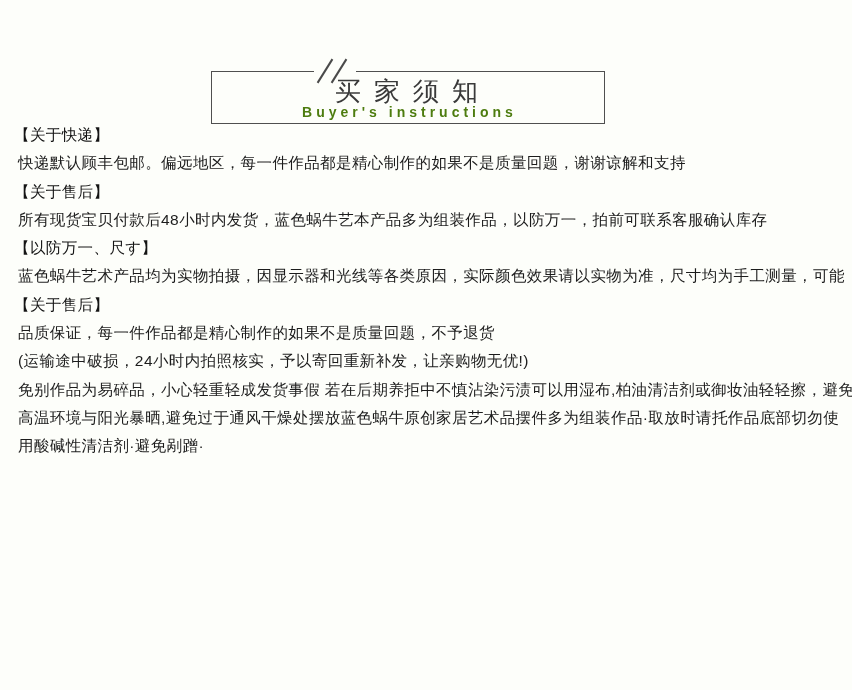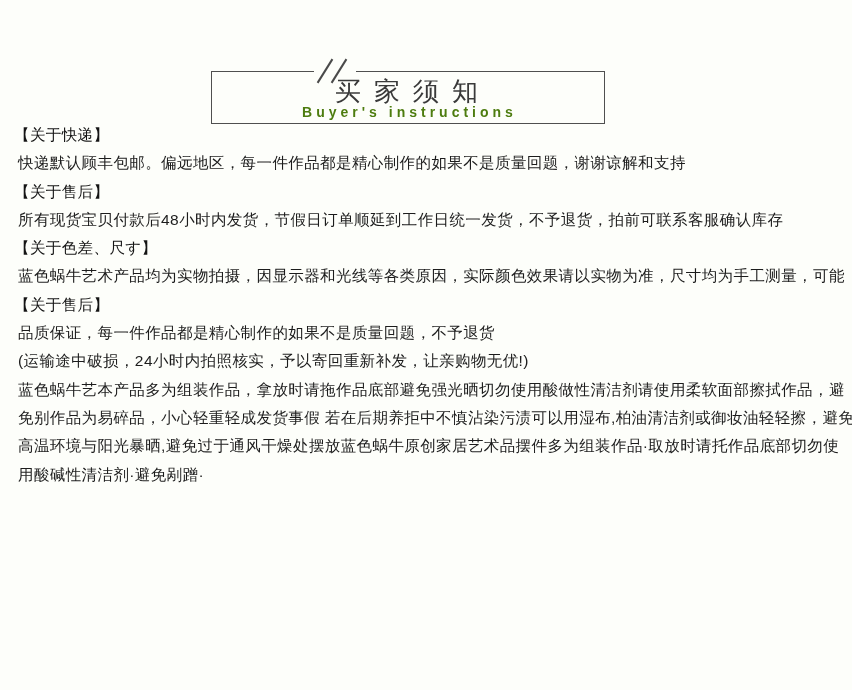--- a/index.html
+++ b/index.html
@@ -85,35 +85,34 @@
 
   <div class="content">
 
     <div>
       <div class="line section-title">【关于快递】</div>
       <div class="line body-line">快递默认顾丰包邮。偏远地区，每一件作品都是精心制作的如果不是质量回题，谢谢谅解和支持</div>
     </div>
 
     <div>
       <div class="line section-title">【关于售后】</div>
-      <div class="line body-line">所有现货宝贝付款后48小时内发货，节假日订单顺延到工作日统一发货，不予退货，拍前可联系客服确认库存</div>
+      <div class="line body-line">所有现货宝贝付款后48小时内发货，蓝色蜗牛艺本产品多为组装作品，以防万一，拍前可联系客服确认库存</div>
     </div>
 
     <div>
-      <div class="line section-title">【关于色差、尺す】</div>
+      <div class="line section-title">【以防万一、尺す】</div>
       <div class="line body-line">蓝色蜗牛艺术产品均为实物拍摄，因显示器和光线等各类原因，实际颜色效果请以实物为准，尺寸均为手工测量，可能</div>
     </div>
 
     <div>
       <div class="line section-title">【关于售后】</div>
       <div class="line body-line">品质保证，每一件作品都是精心制作的如果不是质量回题，不予退货</div>
       <div class="line body-line">(运输途中破损，24小时内拍照核实，予以寄回重新补发，让亲购物无优!)</div>
     </div>
 
     <div>
-      <div class="line body-line">蓝色蜗牛艺本产品多为组装作品，拿放时请拖作品底部避免强光晒切勿使用酸做性清洁剂请使用柔软面部擦拭作品，避</div>
       <div class="line body-line">免别作品为易碎品，小心轻重轻成发货事假 若在后期养拒中不慎沾染污渍可以用湿布,柏油清洁剂或御妆油轻轻擦，避免</div>
       <div class="line body-line">高温环境与阳光暴晒,避免过于通风干燥处摆放蓝色蜗牛原创家居艺术品摆件多为组装作品·取放时请托作品底部切勿使</div>
       <div class="line body-line">用酸碱性清洁剂·避免剐蹭·</div>
     </div>
 
   </div>
 </div>
 
 </body></html>

